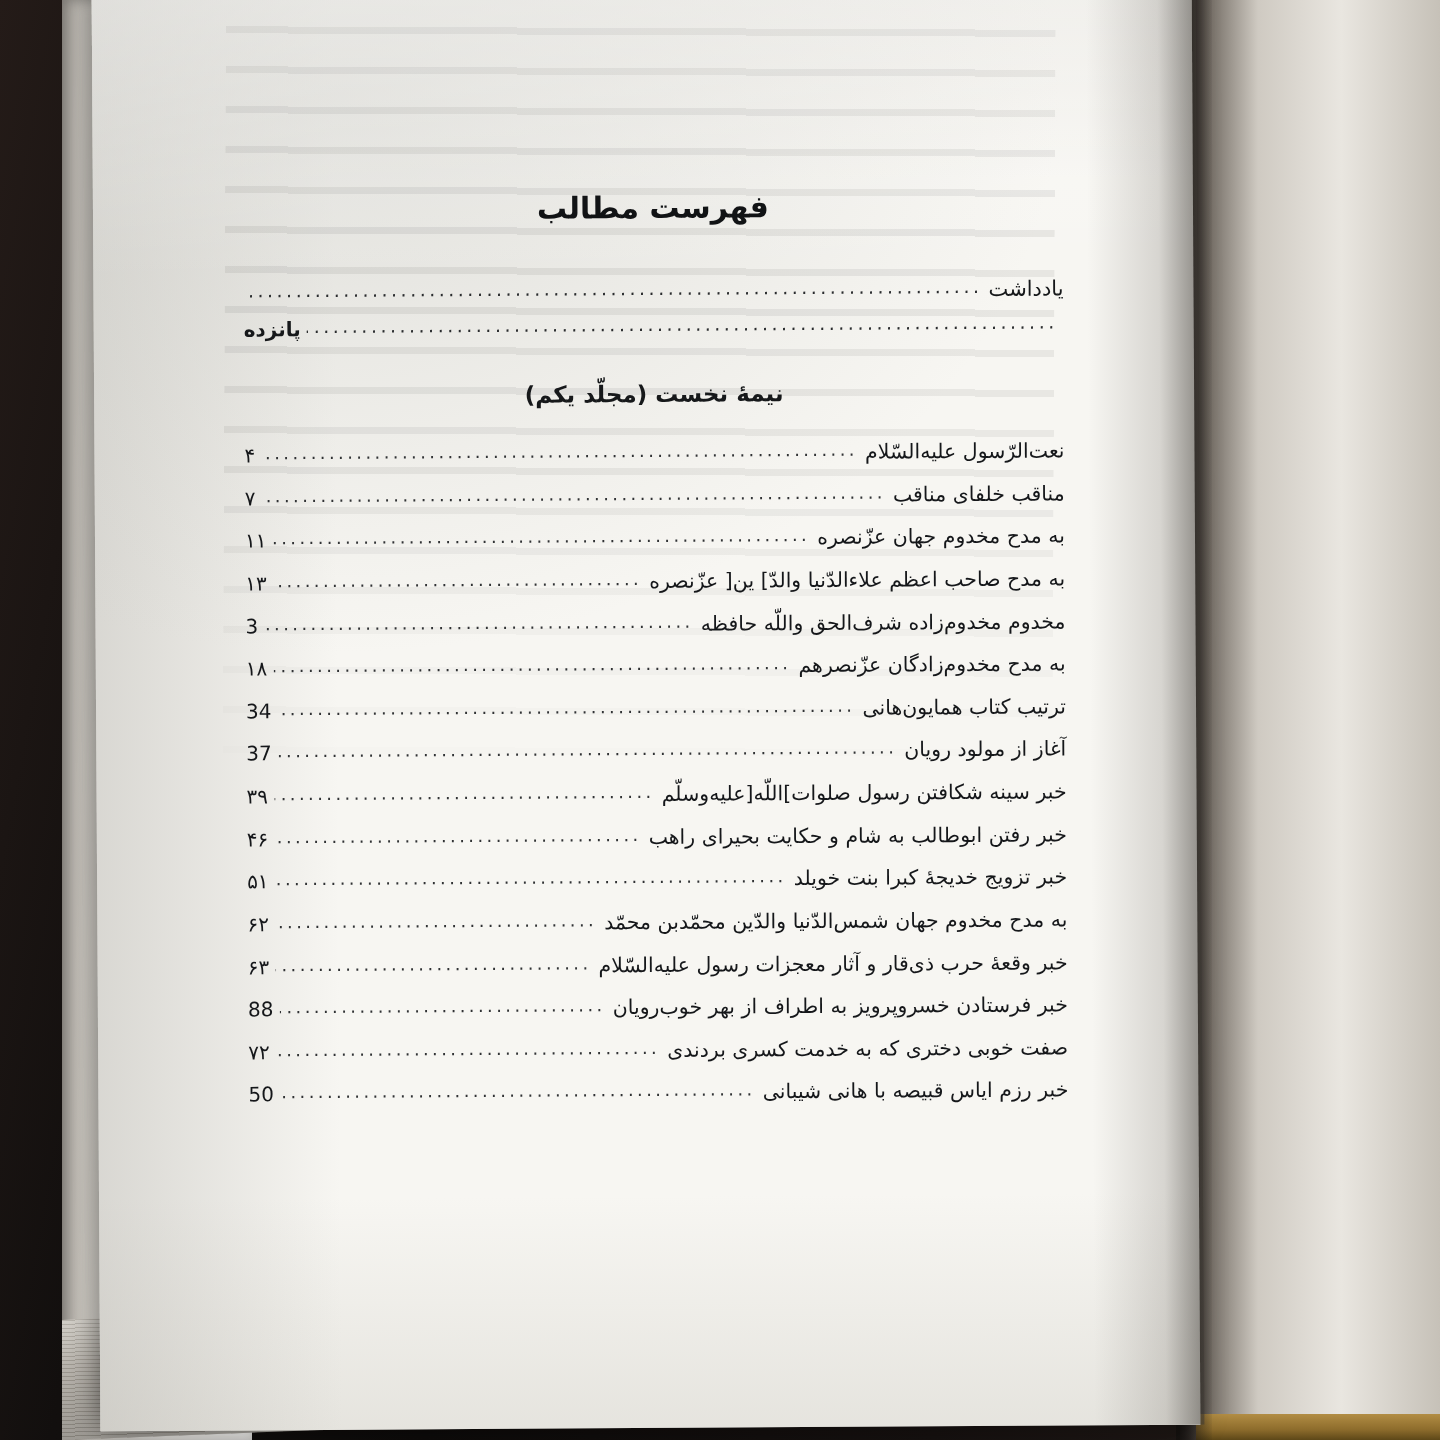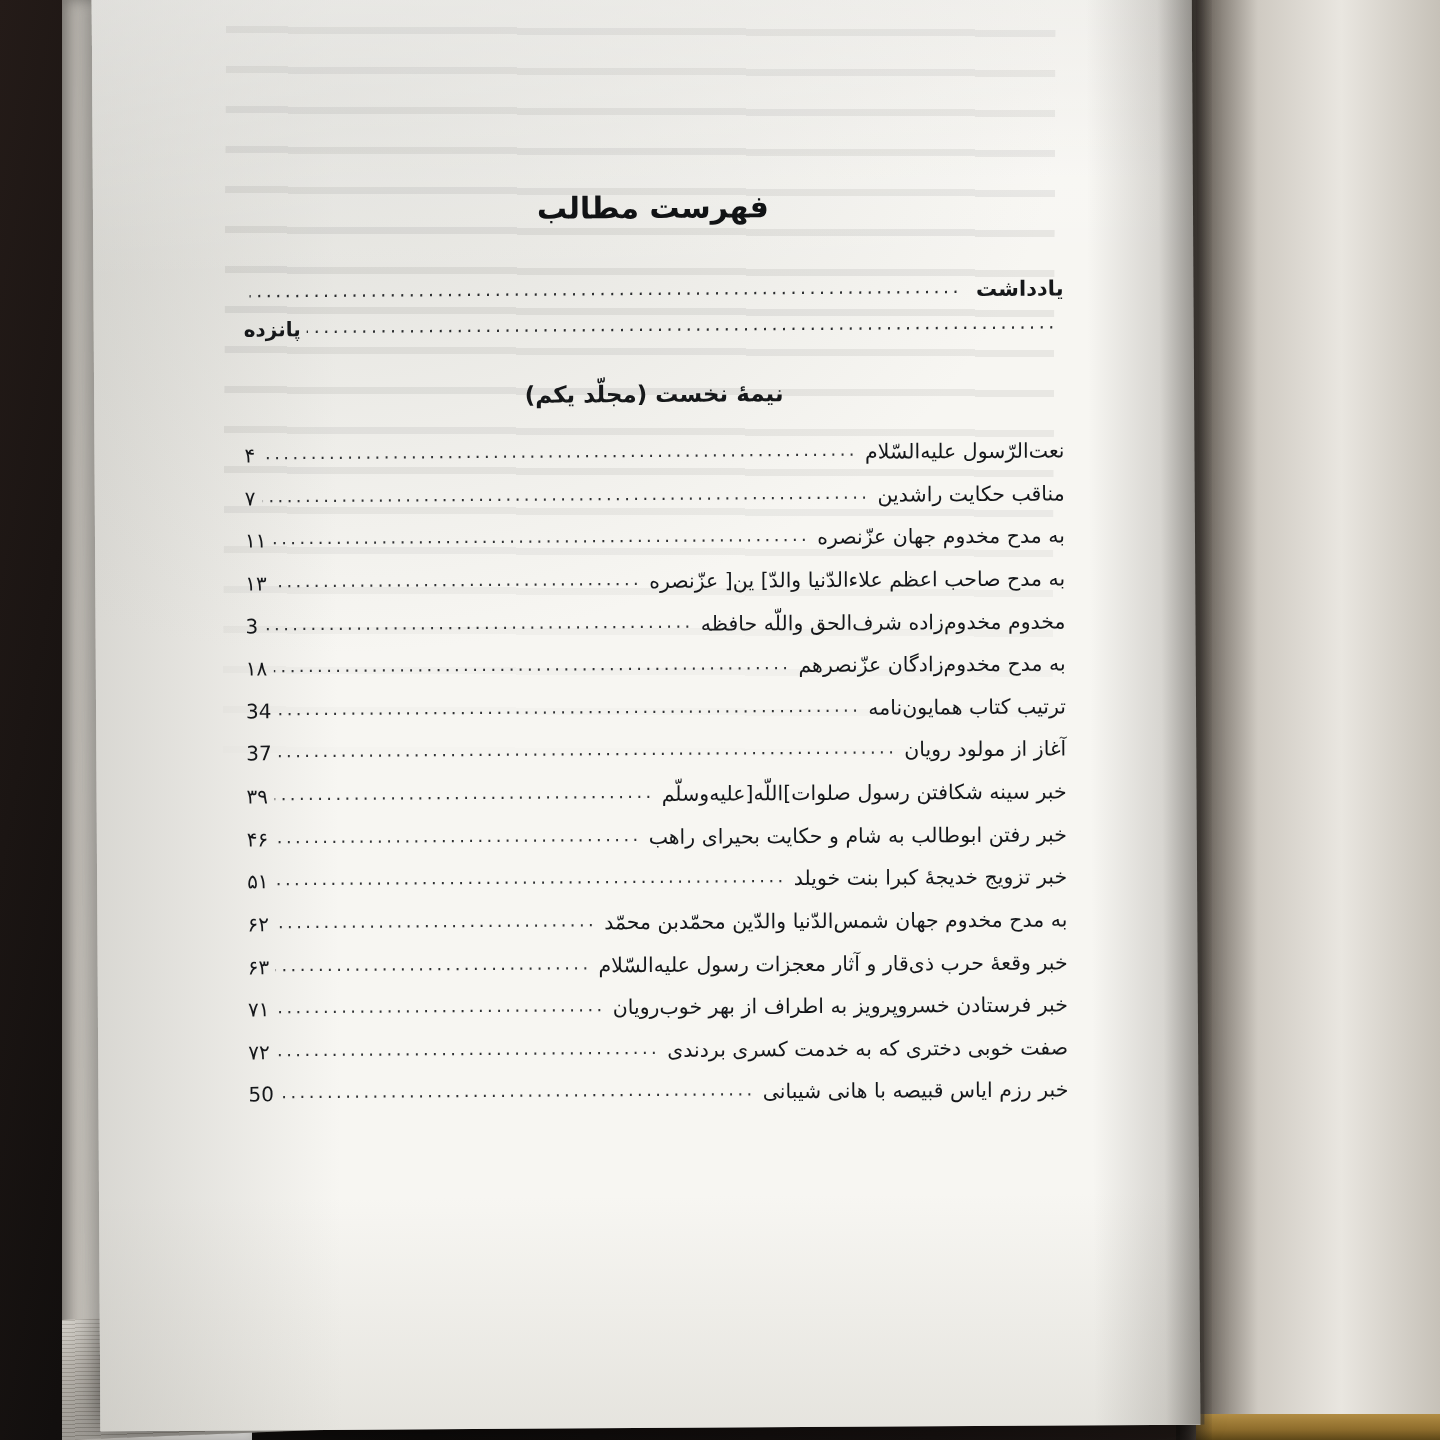--- a/index.html
+++ b/index.html
@@ -167,21 +167,21 @@
     color: #111315;
   }
   .lead-row {
     display: flex;
     align-items: baseline;
     direction: rtl;
     font-size: 21px;
     margin: 0 0 12px 0;
     white-space: nowrap;
   }
-  .lead-row .label { font-weight: 700; margin-left: 8px; }
+  .lead-row .label { font-weight: 400; }
   .lead-row .dots {
     flex: 1 1 auto;
     margin: 0 6px;
     overflow: hidden;
     white-space: nowrap;
     color: #2a2c2e;
     font-size: 19px;
     letter-spacing: 3.5px;
     transform: translateY(-3px);
   }
@@ -259,21 +259,21 @@
 
       <div class="section-title">نیمهٔ نخست (مجلّد یکم)</div>
 
       <ul class="toc-list">
         <li class="toc-item">
           <span class="t">نعت‌الرّسول علیه‌السّلام</span>
           <span class="d">...............................................................................................................................</span>
           <span class="p">۴</span>
         </li>
         <li class="toc-item">
-          <span class="t">مناقب حکایت راشدین</span>
+          <span class="t">مناقب خلفای مناقب</span>
           <span class="d">...............................................................................................................................</span>
           <span class="p">۷</span>
         </li>
         <li class="toc-item">
           <span class="t">به مدح مخدوم جهان عزّنصره</span>
           <span class="d">...............................................................................................................................</span>
           <span class="p">۱۱</span>
         </li>
         <li class="toc-item">
           <span class="t">به مدح صاحب اعظم علاء‌الدّنیا والدّ] ین[ عزّنصره</span>
@@ -284,21 +284,21 @@
           <span class="t">مخدوم مخدوم‌زاده شرف‌الحق واللّه حافظه</span>
           <span class="d">...............................................................................................................................</span>
           <span class="p">3</span>
         </li>
         <li class="toc-item">
           <span class="t">به مدح مخدوم‌زادگان عزّنصرهم</span>
           <span class="d">...............................................................................................................................</span>
           <span class="p">۱۸</span>
         </li>
         <li class="toc-item">
-          <span class="t">ترتیب کتاب همایون‌نامه</span>
+          <span class="t">ترتیب کتاب همایون‌هانی</span>
           <span class="d">...............................................................................................................................</span>
           <span class="p">34</span>
         </li>
         <li class="toc-item">
           <span class="t">آغاز از مولود رویان</span>
           <span class="d">...............................................................................................................................</span>
           <span class="p">37</span>
         </li>
         <li class="toc-item">
           <span class="t">خبر سینه شکافتن رسول صلوات]اللّه[علیه‌وسلّم</span>
@@ -321,21 +321,21 @@
           <span class="p">۶۲</span>
         </li>
         <li class="toc-item">
           <span class="t">خبر وقعهٔ حرب ذی‌قار و آثار معجزات رسول علیه‌السّلام</span>
           <span class="d">...............................................................................................................................</span>
           <span class="p">۶۳</span>
         </li>
         <li class="toc-item">
           <span class="t">خبر فرستادن خسروپرویز به اطراف از بهر خوب‌رویان</span>
           <span class="d">...............................................................................................................................</span>
-          <span class="p">۷۱</span>
+          <span class="p">88</span>
         </li>
         <li class="toc-item">
           <span class="t">صفت خوبی دختری که به خدمت کسری بردندی</span>
           <span class="d">...............................................................................................................................</span>
           <span class="p">۷۲</span>
         </li>
         <li class="toc-item">
           <span class="t">خبر رزم ایاس قبیصه با هانی شیبانی</span>
           <span class="d">...............................................................................................................................</span>
           <span class="p">50</span>

